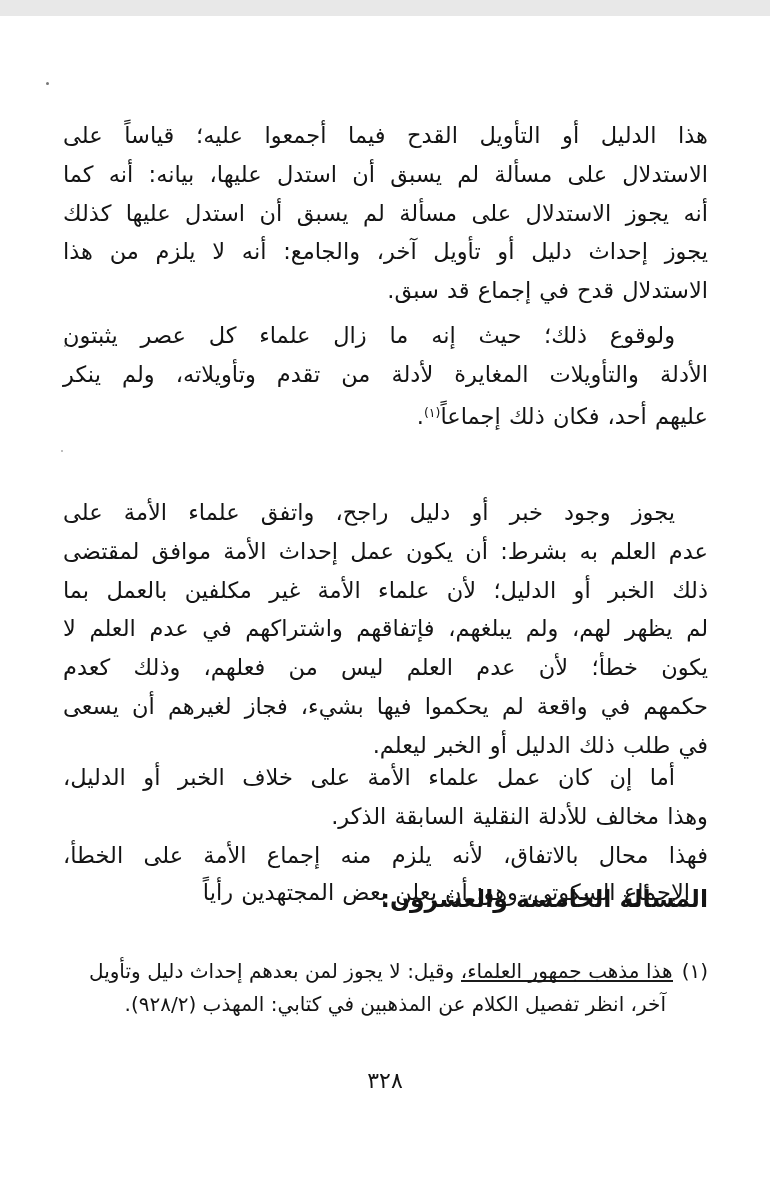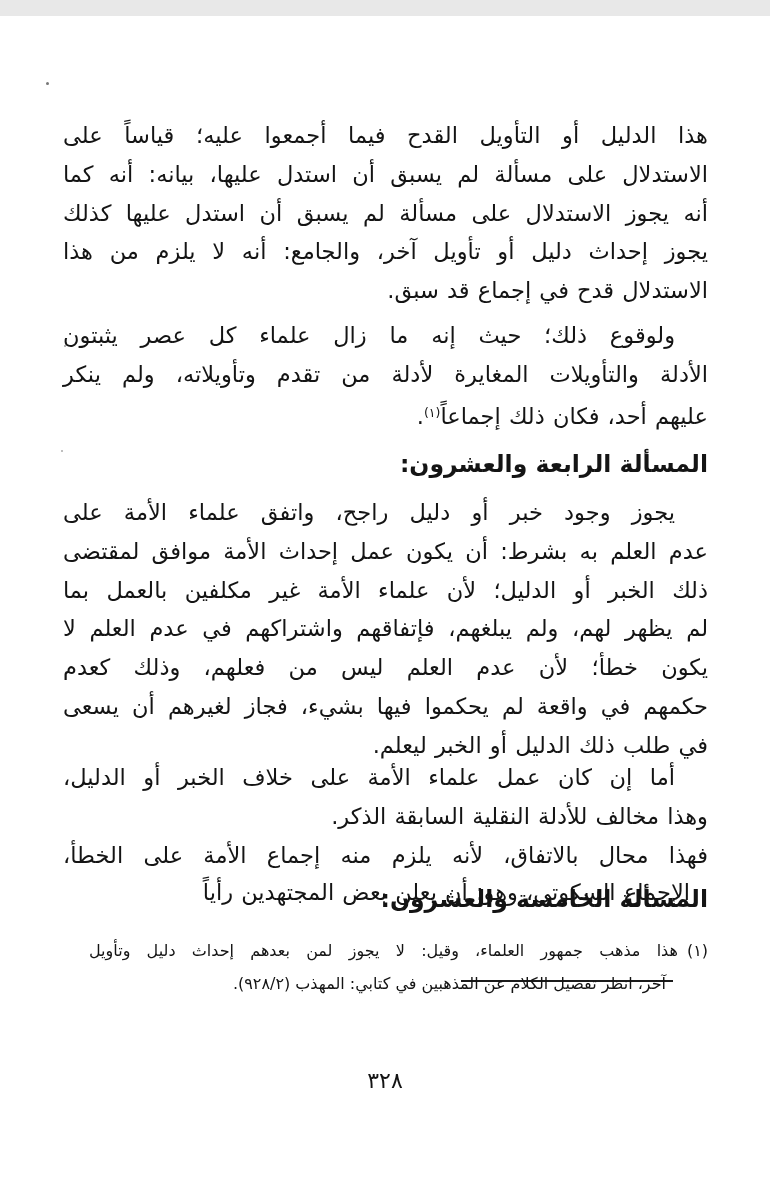--- a/index.html
+++ b/index.html
@@ -35,24 +35,24 @@
   .fn-rule {
     position: absolute;
     top: 964px;
     right: 97px;
     width: 212px;
     height: 2px;
     background: #1b1b1b;
   }
   .footnote {
     position: absolute;
-    top: 918px;
+    top: 939px;
     right: 62px;
     width: 645px;
-    font-size: 16px;
+    font-size: 20px;
     line-height: 33px;
   }
   .fn-l1 { text-align: justify; text-align-last: justify; padding-left: 26px; }
   .fn-l2 { text-align: right; padding-right: 42px; }
   .fn-marker { margin-left: 9px; }
   .pagenum {
     position: absolute;
     top: 1048px;
     left: 0;
     width: 770px;
@@ -81,21 +81,20 @@
     <div class="line just">يجوز إحداث دليل أو تأويل آخر، والجامع: أنه لا يلزم من هذا</div>
     <div class="line last">الاستدلال قدح في إجماع قد سبق.</div>
   </div>
 
   <div class="block" style="top:300px">
     <div class="line just indent">ولوقوع ذلك؛ حيث إنه ما زال علماء كل عصر يثبتون</div>
     <div class="line just">الأدلة والتأويلات المغايرة لأدلة من تقدم وتأويلاته، ولم ينكر</div>
     <div class="line last"><span>عليهم أحد، فكان ذلك إجماعاً</span><sup class="fnref">(١)</sup><span>.</span></div>
   </div>
 
-  <h2 class="block heading" style="top:429px">المسألة الرابعة والعشرون:</h2>
 
   <div class="block" style="top:477px">
     <div class="line just indent">يجوز وجود خبر أو دليل راجح، واتفق علماء الأمة على</div>
     <div class="line just">عدم العلم به بشرط: أن يكون عمل إحداث الأمة موافق لمقتضى</div>
     <div class="line just">ذلك الخبر أو الدليل؛ لأن علماء الأمة غير مكلفين بالعمل بما</div>
     <div class="line just">لم يظهر لهم، ولم يبلغهم، فإتفاقهم واشتراكهم في عدم العلم لا</div>
     <div class="line just">يكون خطأ؛ لأن عدم العلم ليس من فعلهم، وذلك كعدم</div>
     <div class="line just">حكمهم في واقعة لم يحكموا فيها بشيء، فجاز لغيرهم أن يسعى</div>
     <div class="line last">في طلب ذلك الدليل أو الخبر ليعلم.</div>
   </div>

